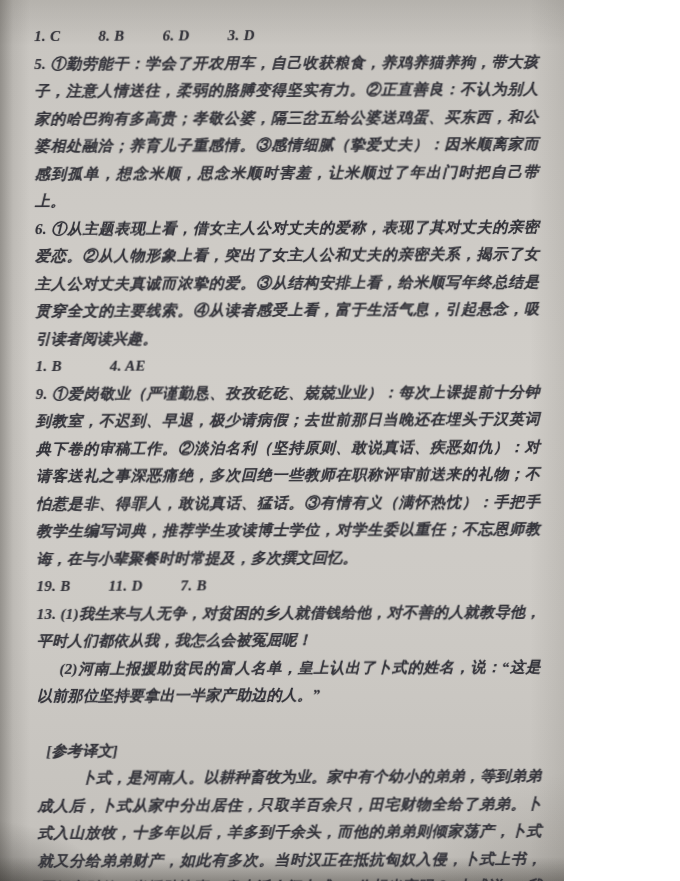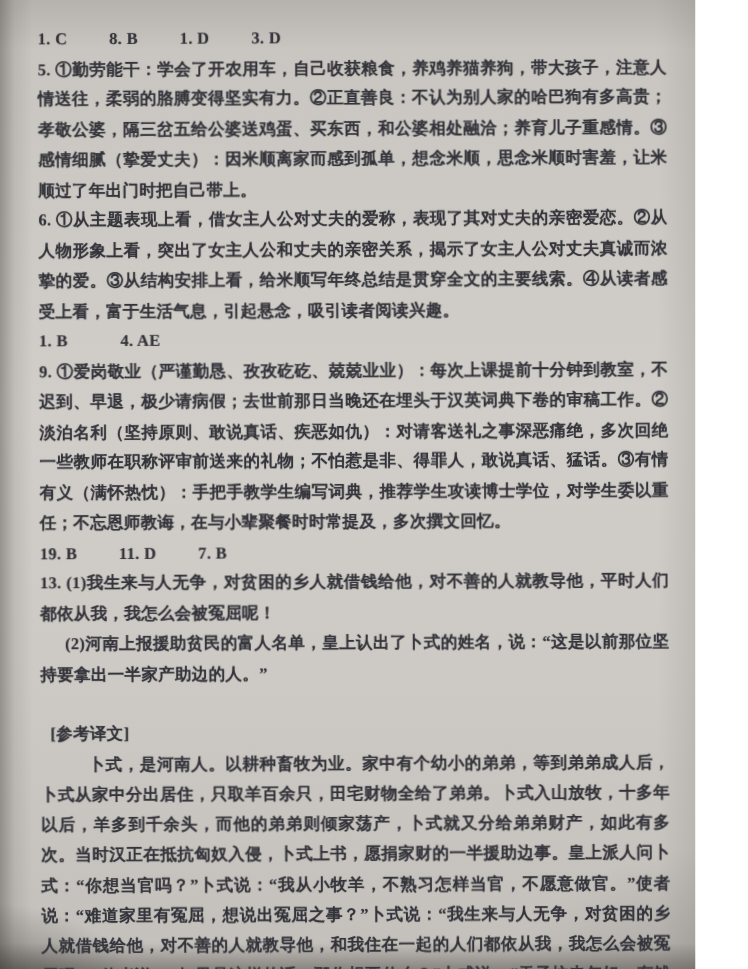--- a/index.html
+++ b/index.html
@@ -4,30 +4,31 @@
 <style>
   html, body {
     margin: 0;
     padding: 0;
     width: 680px;
     height: 881px;
     overflow: hidden;
   }
   .photo {
     position: relative;
-    width: 632px;
+    width: 564px;
     height: 881px;
     background:
       radial-gradient(38% 16% at -3% 103%, rgba(38,36,33,0.55), rgba(38,36,33,0) 62%),
       radial-gradient(60% 30% at 104% 104%, rgba(80,76,70,0.28), rgba(80,76,70,0) 55%),
       linear-gradient(90deg, rgba(70,67,62,0.42) 0px, rgba(70,67,62,0.12) 13px, rgba(70,67,62,0) 30px),
       linear-gradient(0deg, rgba(58,55,50,0.42) 0px, rgba(58,55,50,0) 24px),
       linear-gradient(180deg, rgba(95,92,86,0.18) 0px, rgba(95,92,86,0) 46px),
       linear-gradient(270deg, rgba(95,92,86,0.14) 0px, rgba(95,92,86,0) 34px),
       linear-gradient(180deg, #c8c5c0 0%, #d1cec9 42%, #cdcac5 70%, #c3c0bb 100%);
+    font-style: italic;
   }
   .content {
     position: absolute;
     top: 0; left: 0; right: 0;
     padding: 22px 26px 0 34px;
     font-family: "Liberation Serif", "DejaVu Serif", serif;
     font-size: 15px;
     font-weight: 600;
     line-height: 27.5px;
     color: #33333a;
@@ -59,21 +60,21 @@
 </style>
 </head>
 <body>
 
 <div class="photo">
   <div class="content">
 
     <div class="answer-row">
       <span>1. C</span>
       <span>8. B</span>
-      <span>1. D</span>
+      <span>6. D</span>
       <span>3. D</span>
     </div>
 
     <p class="para">5. ①勤劳能干：学会了开农用车，自己收获粮食，养鸡养猫养狗，带大孩子，注意人情送往，柔弱的胳膊变得坚实有力。②正直善良：不认为别人家的哈巴狗有多高贵；孝敬公婆，隔三岔五给公婆送鸡蛋、买东西，和公婆相处融洽；养育儿子重感情。③感情细腻（挚爱丈夫）：因米顺离家而感到孤单，想念米顺，思念米顺时害羞，让米顺过了年出门时把自己带上。</p>
 
     <p class="para">6. ①从主题表现上看，借女主人公对丈夫的爱称，表现了其对丈夫的亲密爱恋。②从人物形象上看，突出了女主人公和丈夫的亲密关系，揭示了女主人公对丈夫真诚而浓挚的爱。③从结构安排上看，给米顺写年终总结是贯穿全文的主要线索。④从读者感受上看，富于生活气息，引起悬念，吸引读者阅读兴趣。</p>
 
     <div class="answer-row wide-gap">
       <span>1. B</span>
       <span>4. AE</span>

